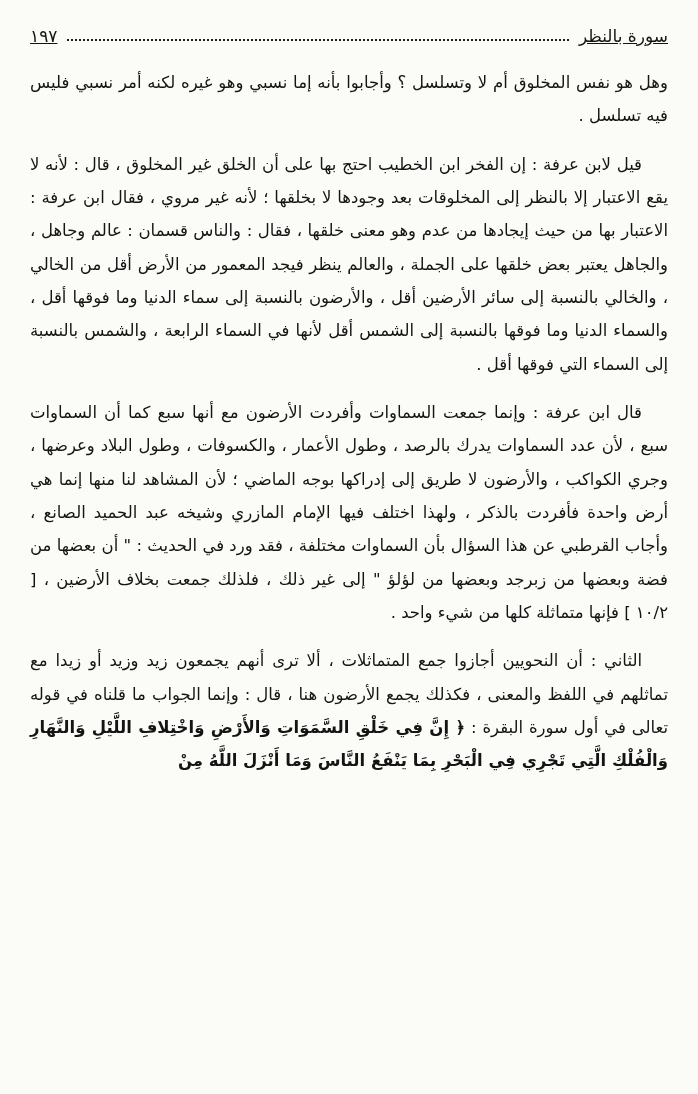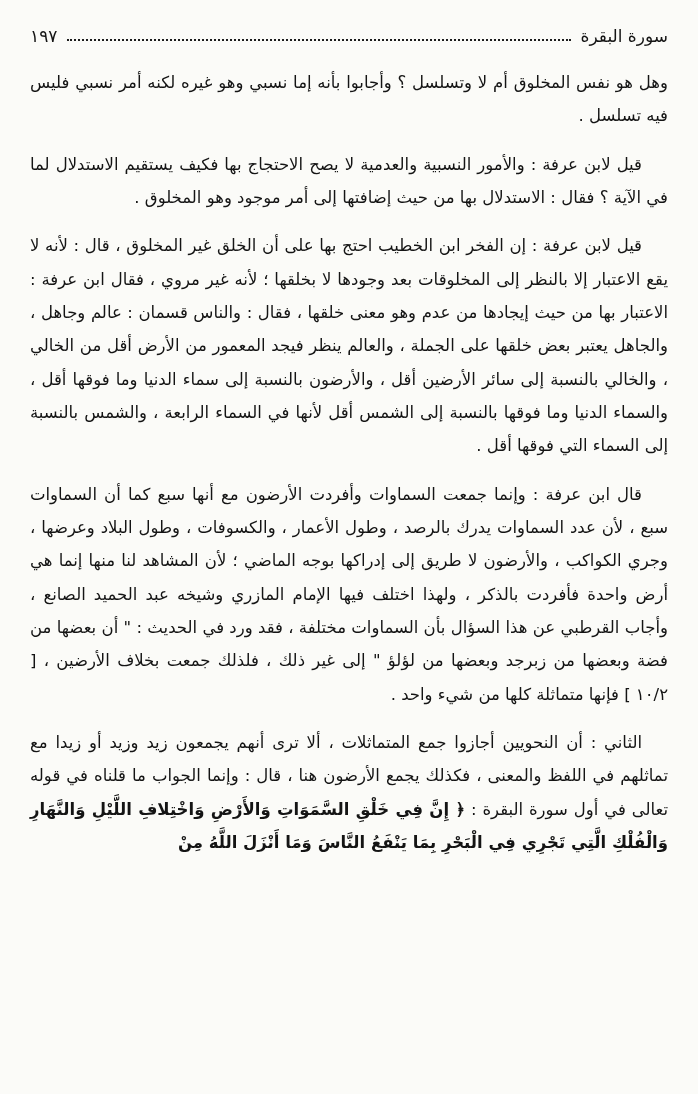--- a/index.html
+++ b/index.html
@@ -20,20 +20,21 @@
   .header{
     display:flex;
     align-items:flex-end;
     gap:10px;
     font-size:17px;
     margin-bottom:20px;
   }
   .header .title, .header .num{
     white-space:nowrap;
     letter-spacing:.3px;
+    text-decoration:underline;
   }
   .dots{
     flex:1;
     border-bottom:2.5px dotted #1c1c1c;
     transform:translateY(-5px);
     height:0;
   }
   .body-text p{
     margin:0 0 15px 0;
     font-size:16.5px;
@@ -47,26 +48,25 @@
   .quran{
     font-weight:bold;
   }
 </style>
 </head>
 <body>
 
 <div class="page">
 
   <div class="header">
-    <span class="title">سورة البقرة</span>
+    <span class="title">سورة بالنظر</span>
     <span class="dots"></span>
     <span class="num">١٩٧</span>
   </div>
 
   <div class="body-text">
     <p>وهل هو نفس المخلوق أم لا وتسلسل ؟ وأجابوا بأنه إما نسبي وهو غيره لكنه أمر نسبي فليس فيه تسلسل .</p>
-    <p class="indent">قيل لابن عرفة : والأمور النسبية والعدمية لا يصح الاحتجاج بها فكيف يستقيم الاستدلال لما في الآية ؟ فقال : الاستدلال بها من حيث إضافتها إلى أمر موجود وهو المخلوق .</p>
     <p class="indent">قيل لابن عرفة : إن الفخر ابن الخطيب احتج بها على أن الخلق غير المخلوق ، قال : لأنه لا يقع الاعتبار إلا بالنظر إلى المخلوقات بعد وجودها لا بخلقها ؛ لأنه غير مروي ، فقال ابن عرفة : الاعتبار بها من حيث إيجادها من عدم وهو معنى خلقها ، فقال : والناس قسمان : عالم وجاهل ، والجاهل يعتبر بعض خلقها على الجملة ، والعالم ينظر فيجد المعمور من الأرض أقل من الخالي ، والخالي بالنسبة إلى سائر الأرضين أقل ، والأرضون بالنسبة إلى سماء الدنيا وما فوقها أقل ، والسماء الدنيا وما فوقها بالنسبة إلى الشمس أقل لأنها في السماء الرابعة ، والشمس بالنسبة إلى السماء التي فوقها أقل .</p>
     <p class="indent">قال ابن عرفة : وإنما جمعت السماوات وأفردت الأرضون مع أنها سبع كما أن السماوات سبع ، لأن عدد السماوات يدرك بالرصد ، وطول الأعمار ، والكسوفات ، وطول البلاد وعرضها ، وجري الكواكب ، والأرضون لا طريق إلى إدراكها بوجه الماضي ؛ لأن المشاهد لنا منها إنما هي أرض واحدة فأفردت بالذكر ، ولهذا اختلف فيها الإمام المازري وشيخه عبد الحميد الصانع ، وأجاب القرطبي عن هذا السؤال بأن السماوات مختلفة ، فقد ورد في الحديث : " أن بعضها من فضة وبعضها من زبرجد وبعضها من لؤلؤ " إلى غير ذلك ، فلذلك جمعت بخلاف الأرضين ، [ ١٠/٢ ] فإنها متماثلة كلها من شيء واحد .</p>
     <p class="indent"><span>الثاني : أن النحويين أجازوا جمع المتماثلات ، ألا ترى أنهم يجمعون زيد وزيد أو زيدا مع تماثلهم في اللفظ والمعنى ، فكذلك يجمع الأرضون هنا ، قال : وإنما الجواب ما قلناه في قوله تعالى في أول سورة البقرة : </span><span class="quran">﴿ إِنَّ فِي خَلْقِ السَّمَوَاتِ وَالأَرْضِ وَاخْتِلافِ اللَّيْلِ وَالنَّهَارِ وَالْفُلْكِ الَّتِي تَجْرِي فِي الْبَحْرِ بِمَا يَنْفَعُ النَّاسَ وَمَا أَنْزَلَ اللَّهُ مِنْ</span></p>
   </div>
 
 </div>
 
 </body></html>

